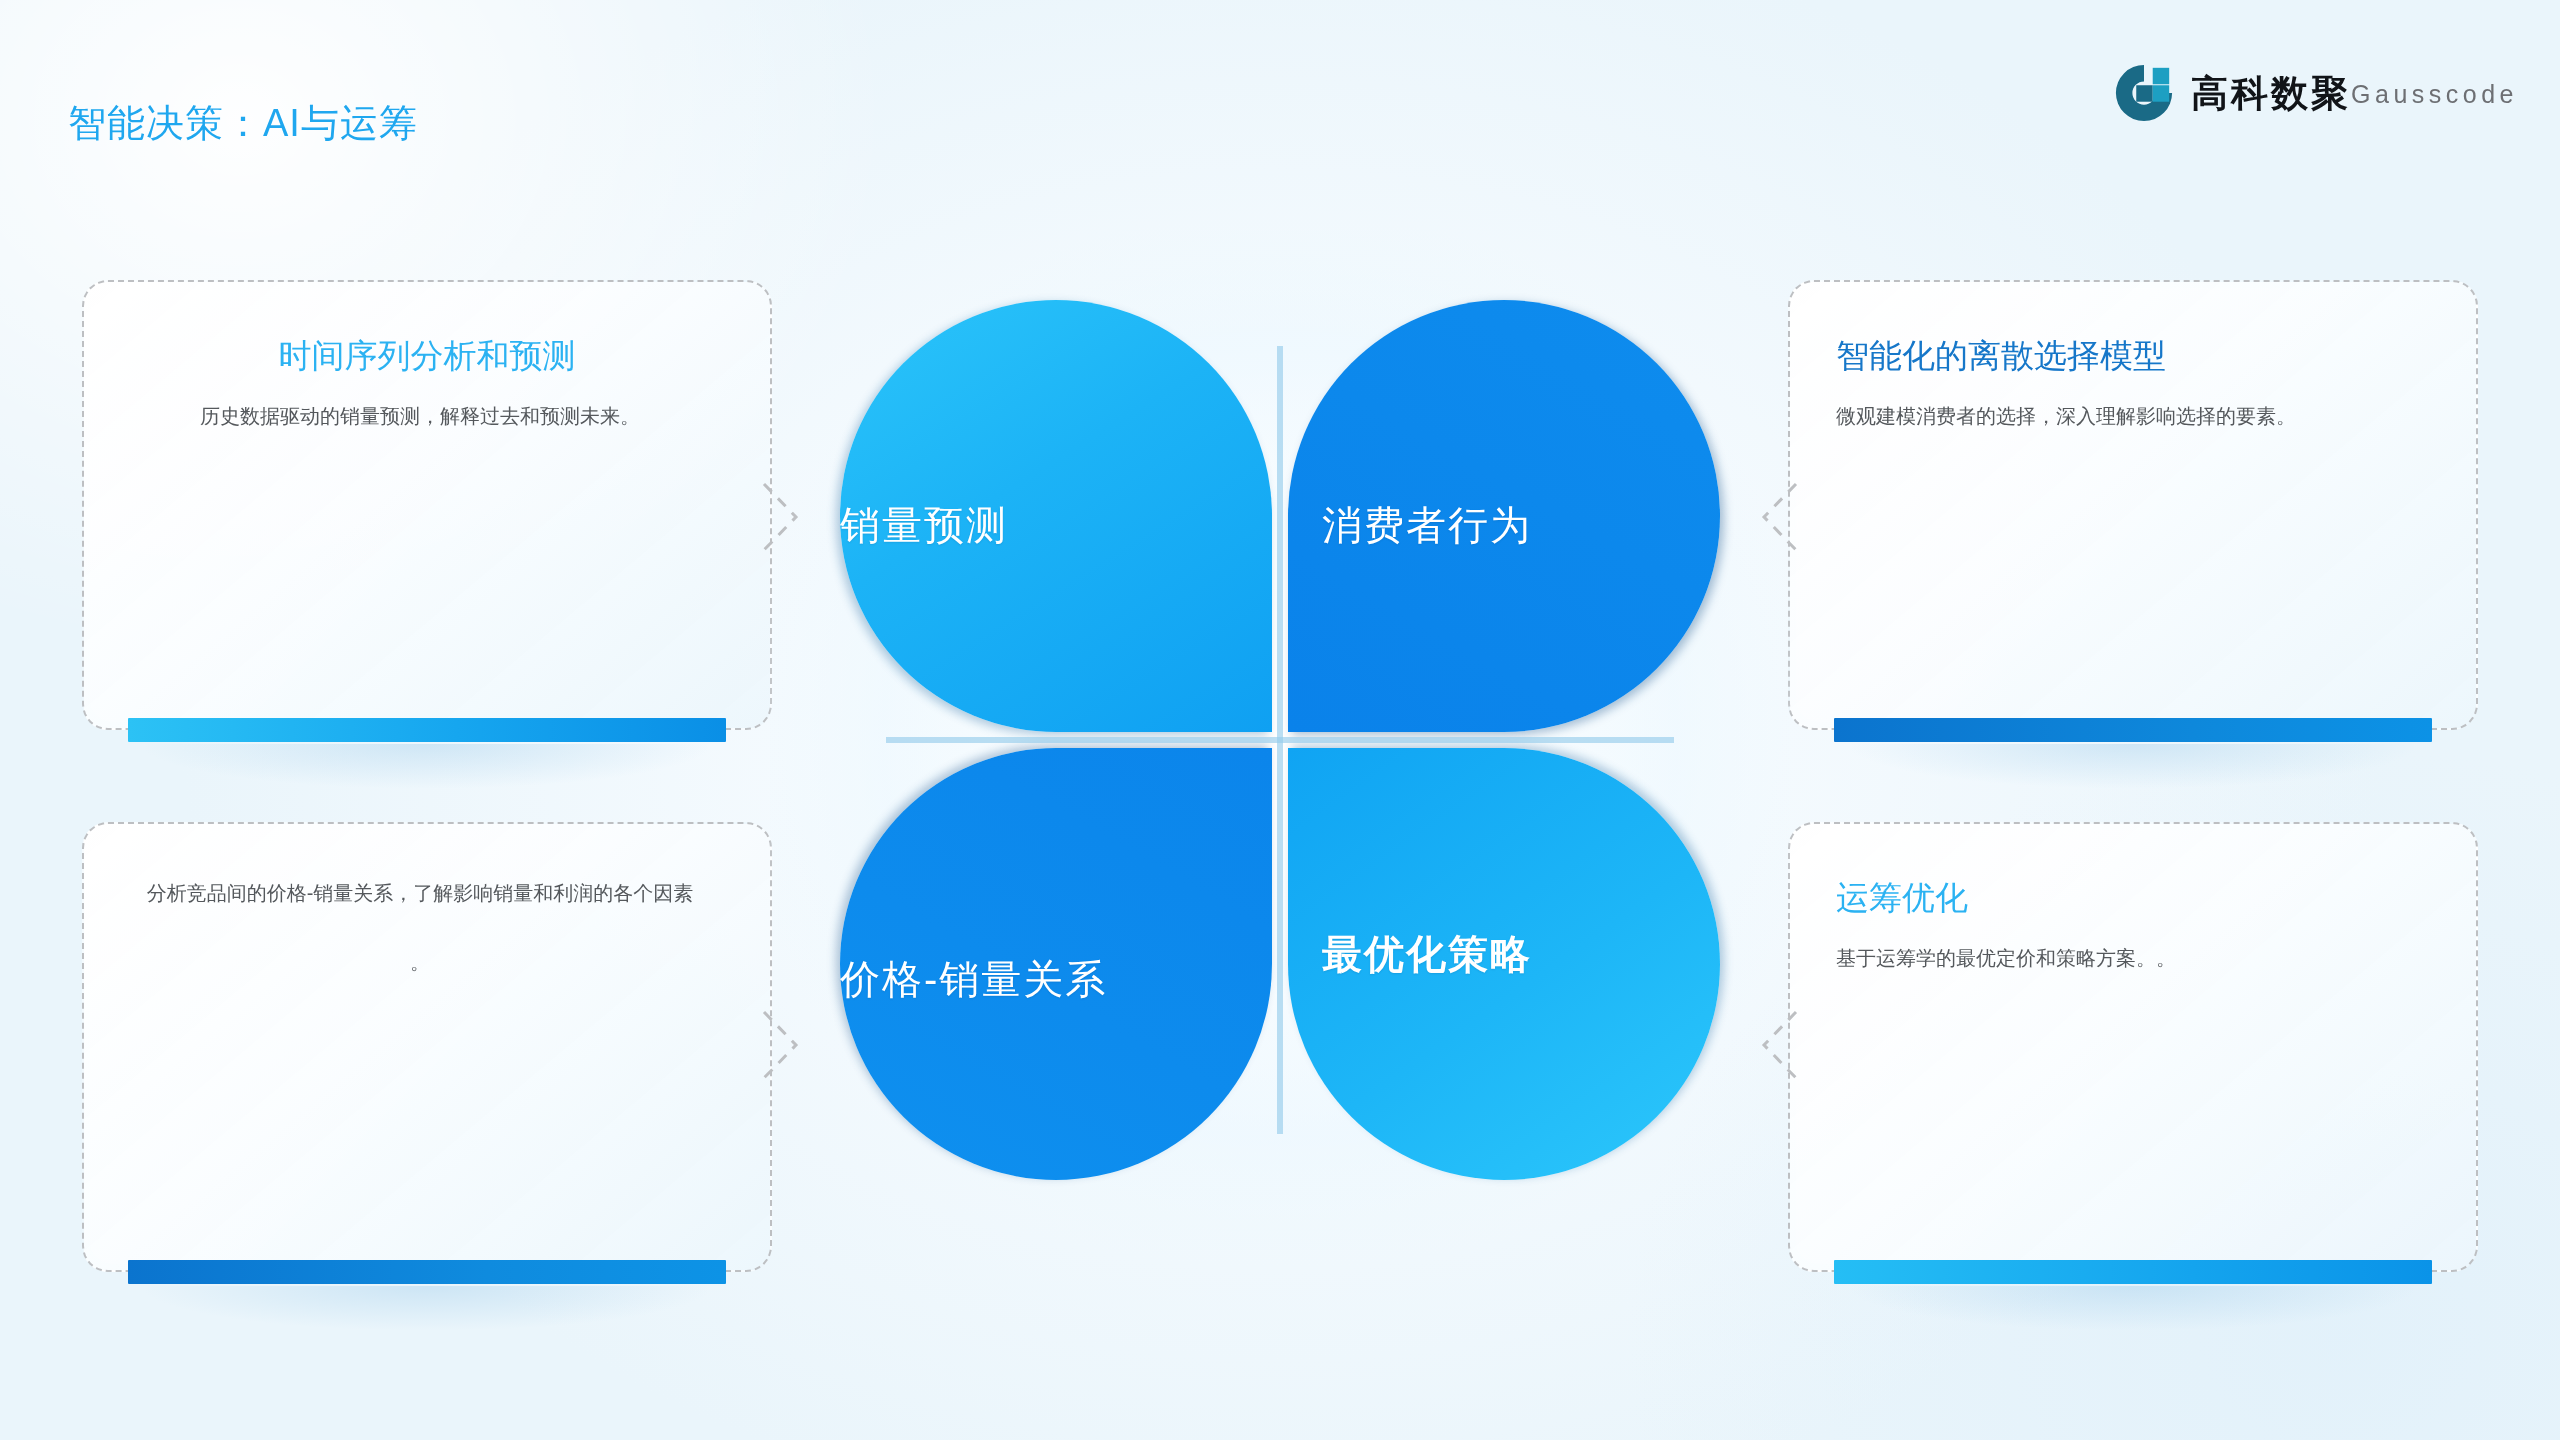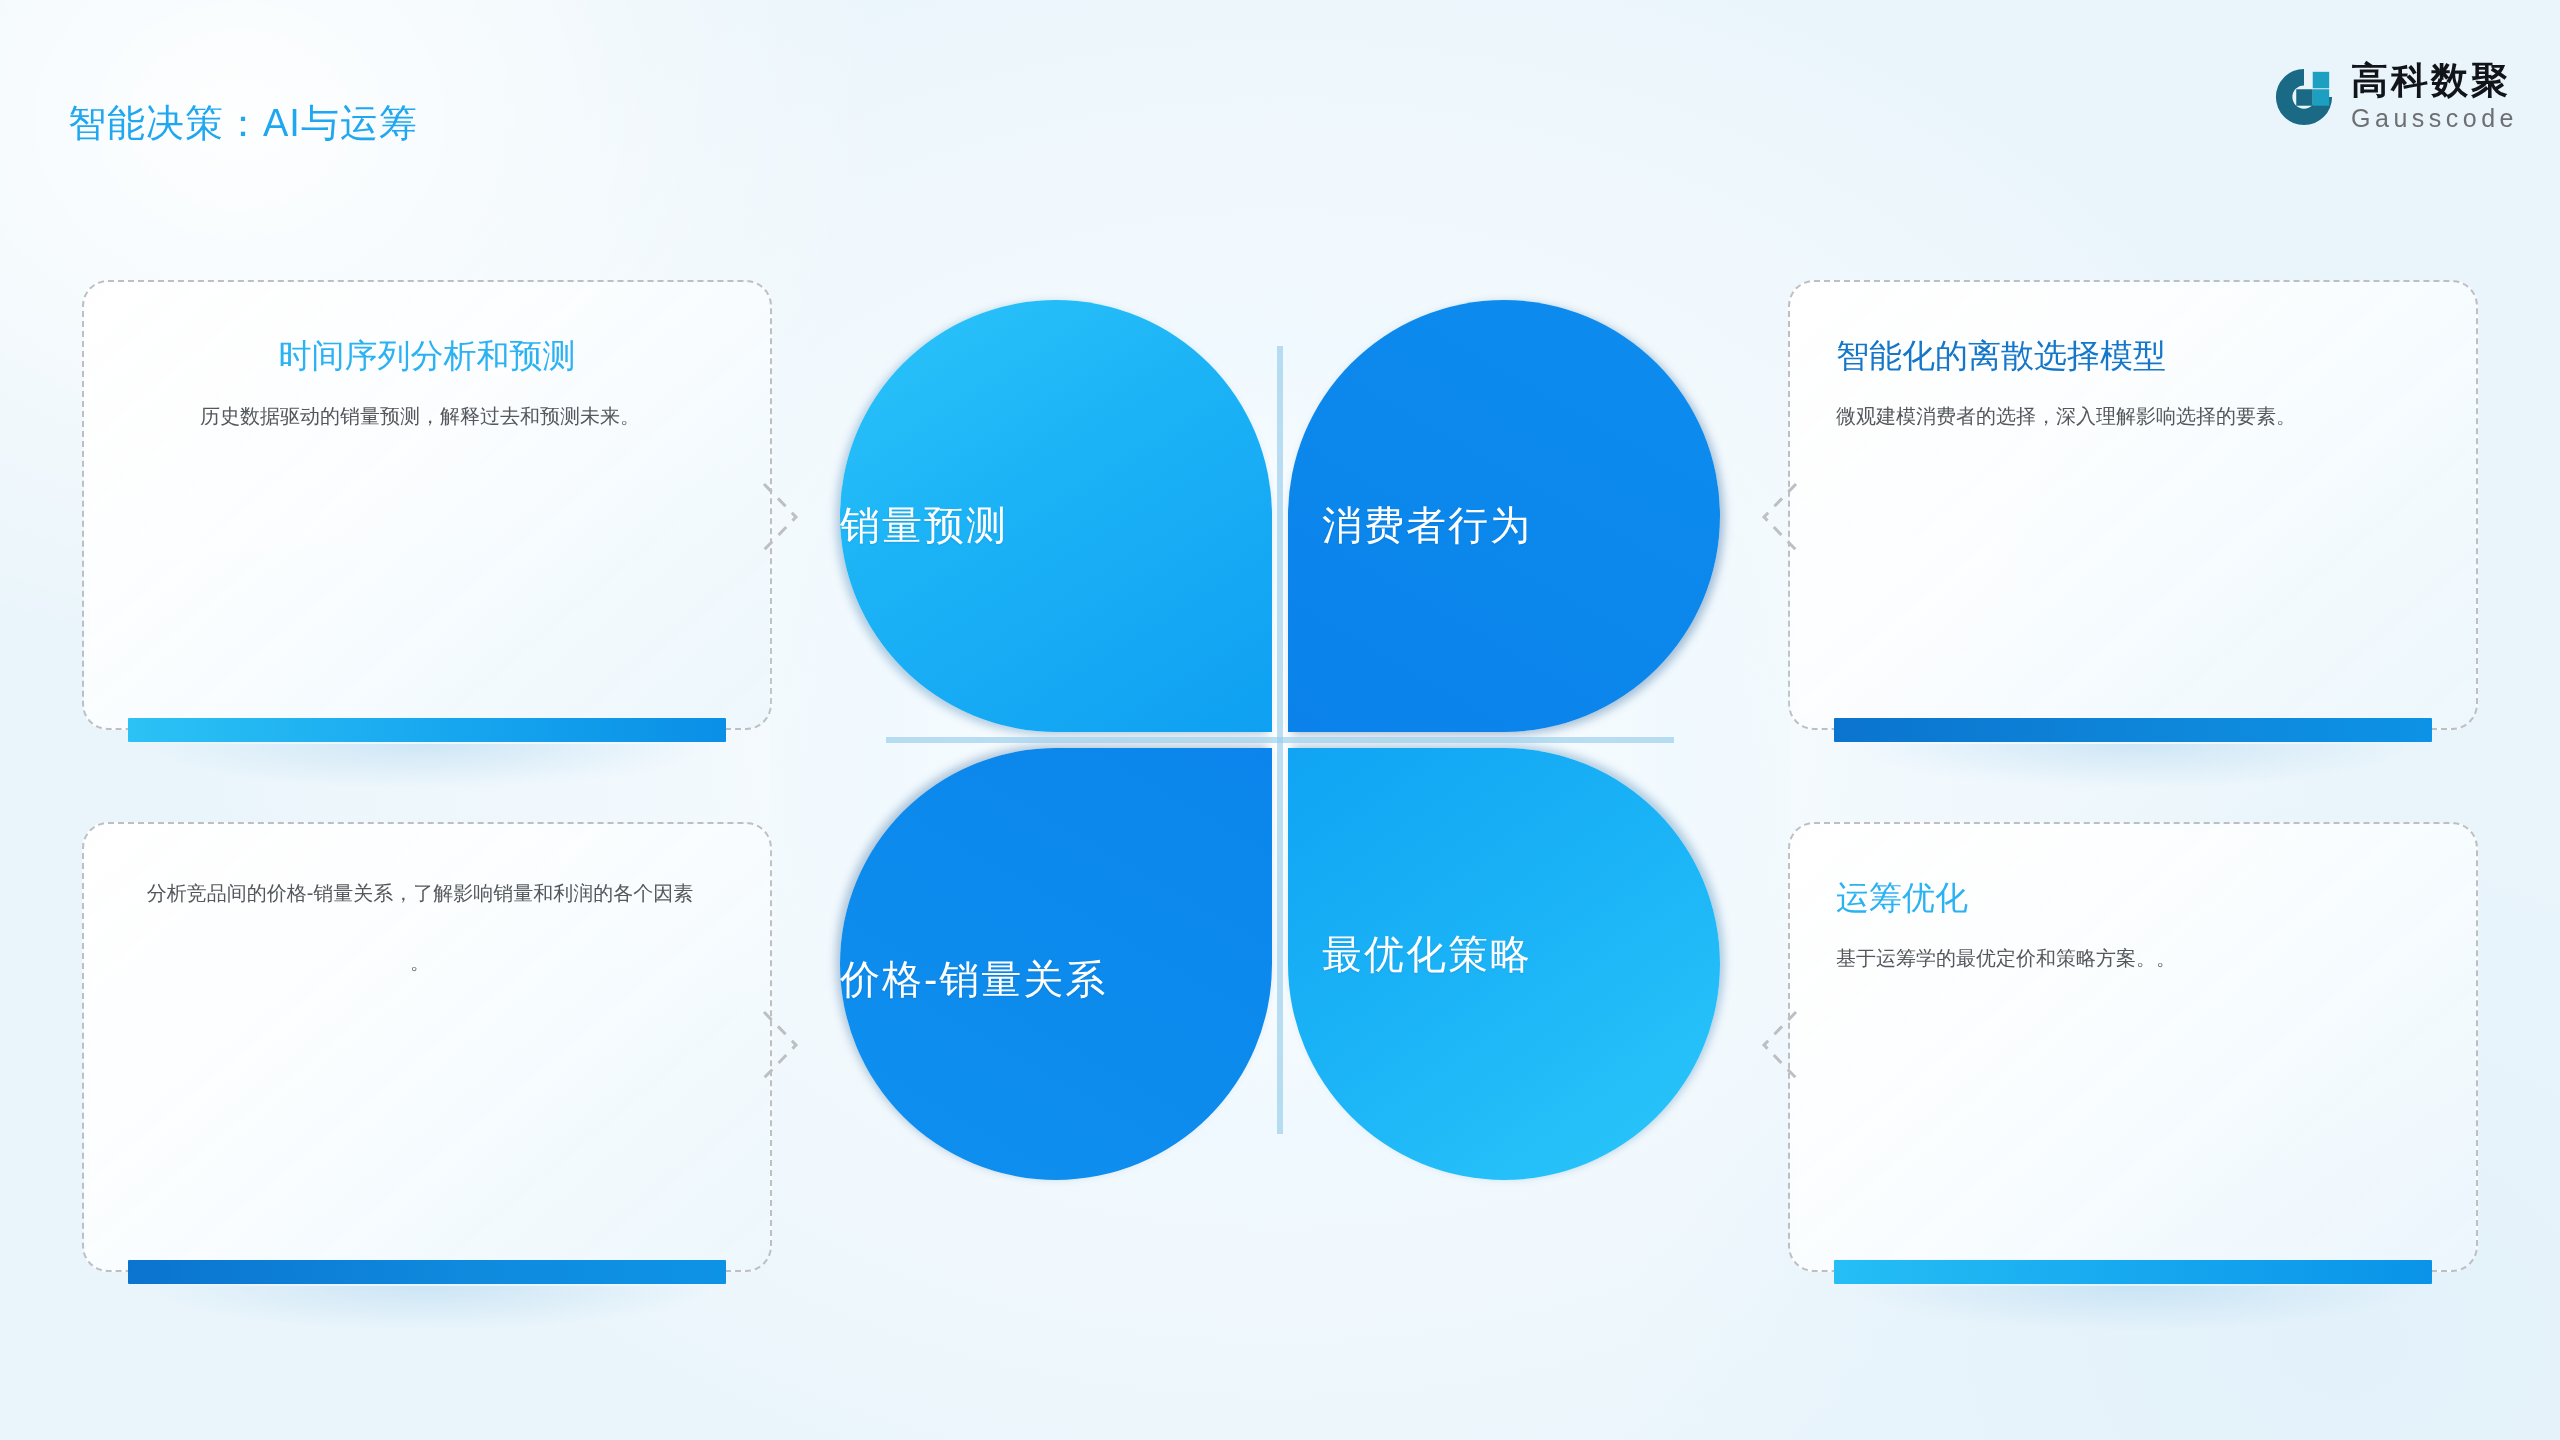--- a/index.html
+++ b/index.html
@@ -44,21 +44,21 @@
   }
 
   .logo {
     position: absolute;
     right: 42px; top: 62px;
     display: flex;
     align-items: center;
     gap: 16px;
   }
   .logo-mark { width: 62px; height: 62px; display: block; }
-  .logo-text { display: flex; flex-direction: column; line-height: 1; }
+  .logo-text { display: flex; flex-direction: row; line-height: 1; }
   .logo-cn {
     font-size: 37px;
     font-weight: 700;
     color: #111418;
     letter-spacing: 3px;
   }
   .logo-en {
     font-size: 25px;
     color: #6d6f73;
     letter-spacing: 4.5px;
@@ -193,21 +193,21 @@
     right: 0; bottom: 0;
     border-radius: 0 50% 50% 50%;
     background: linear-gradient(325deg, #2CC7FB 0%, #1DB6F7 45%, #10A4F3 100%);
     box-shadow: 4px -3px 10px rgba(12,90,150,.30);
   }
 
   
   .petal-tl span { margin-right: 34px; margin-top: 18px; }
   .petal-tr span { margin-left: 34px;  margin-top: 18px; }
   .petal-bl span { margin-right: 24px; margin-bottom: 14px; margin-top: 44px; }
-  .petal-br span { margin-left: 34px;  margin-bottom: 20px; }
+  .petal-br span { margin-left: 34px;  margin-bottom: 20px; font-weight: bold; }
 
   .center-seam-v, .center-seam-h {
     position: absolute;
     background: rgba(150,205,235,.65);
     z-index: 4;
     pointer-events: none;
   }
   .center-seam-v { left: 50%; top: 46px; bottom: 46px; width: 6px; transform: translateX(-50%); }
   .center-seam-h { top: 50%; left: 46px; right: 46px; height: 6px; transform: translateY(-50%); }
 </style>

